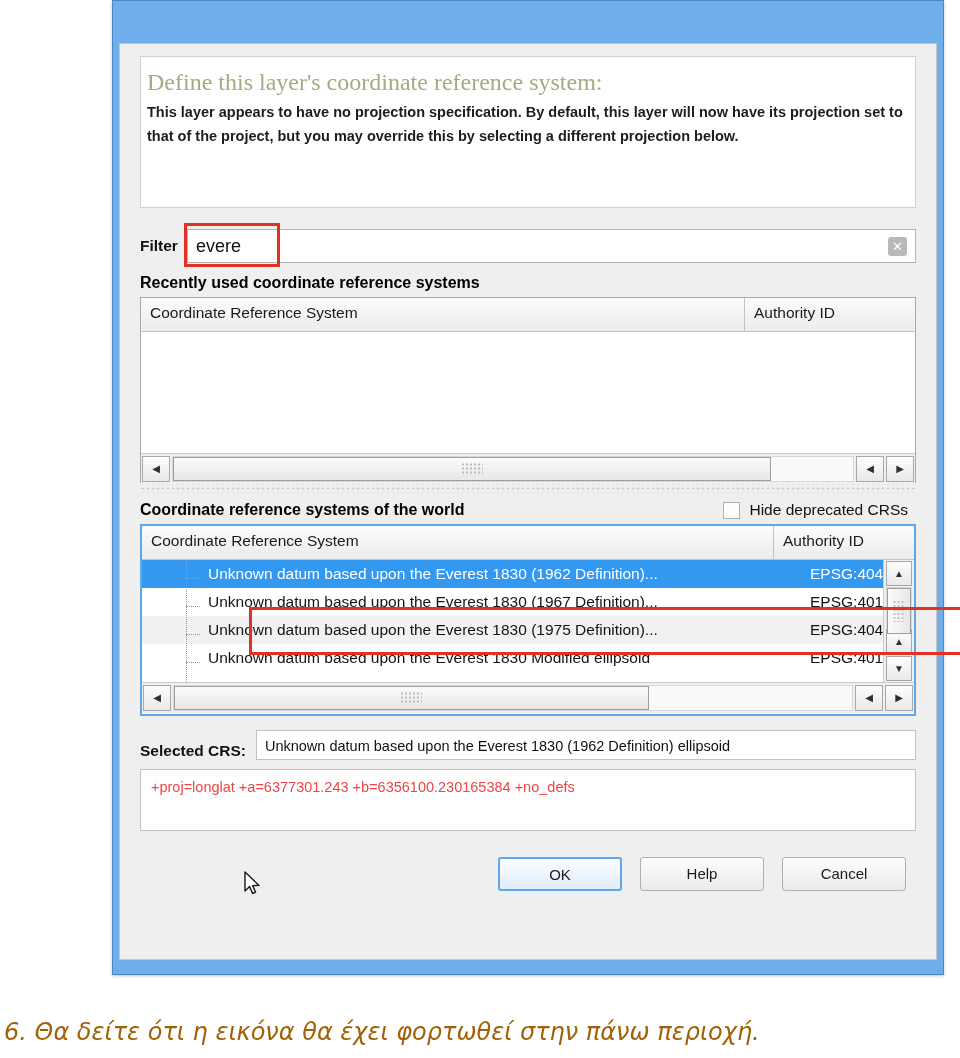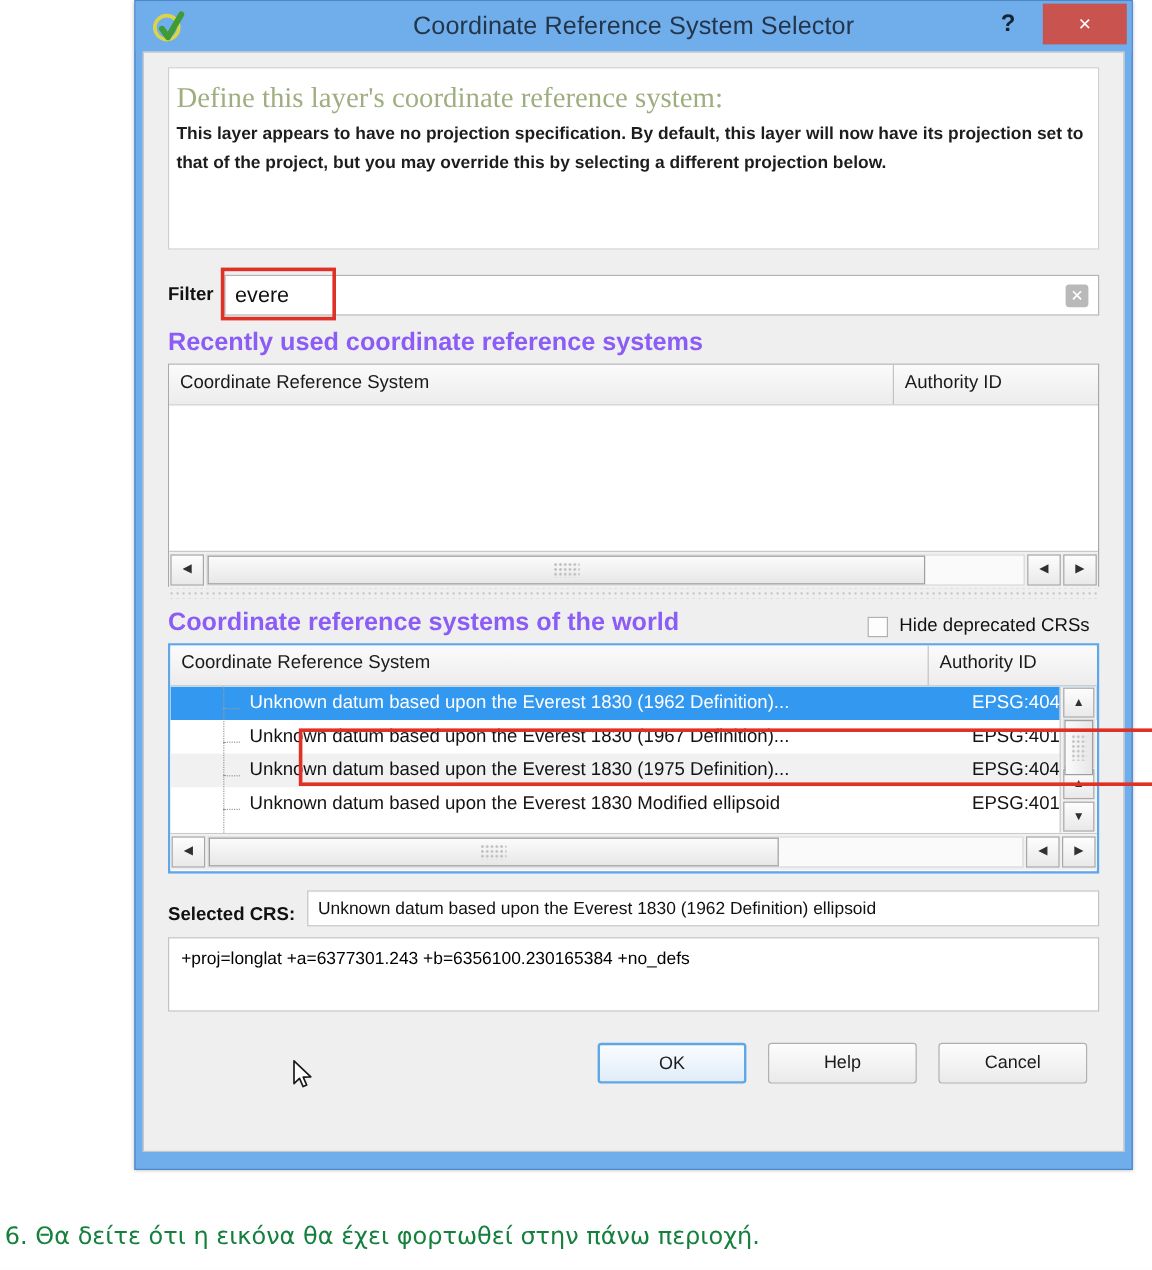--- a/index.html
+++ b/index.html
@@ -170,23 +170,23 @@
     top: -5px;
     width: 96px;
     height: 44px;
     border: 3px solid #e03127;
     box-sizing: border-box;
     pointer-events: none;
   }
 
   
   .section-label {
-    font-size: 21px;
+    font-size: 16px;
     font-weight: bold;
-    color: #8b5cf6;
+    color: #000000;
     margin: 6px 0 5px 0;
   }
   #world-label-row {
     display: flex;
     align-items: flex-end;
     justify-content: space-between;
     margin: 8px 0 5px 0;
   }
   #hide-deprecated-wrap {
     display: flex;
@@ -407,21 +407,21 @@
     white-space: nowrap;
     overflow: hidden;
   }
   #proj-box {
     background: #ffffff;
     border: 1px solid #c2c2c2;
     height: 62px;
     box-sizing: border-box;
     padding: 9px 10px;
     font-size: 14.5px;
-    color: #000000;
+    color: #ef4444;
   }
 
   
   #button-row {
     display: flex;
     justify-content: flex-end;
     gap: 18px;
     margin-top: 26px;
     padding-right: 10px;
     position: relative;
@@ -466,41 +466,31 @@
     z-index: 40;
   }
 
   
   #caption {
     position: absolute;
     left: 4px;
     top: 1018px;
     width: 952px;
     font-family: "DejaVu Sans", sans-serif;
-    font-size: 20px;
-    color: #15803d;
+    font-size: 24px;
+    color: #a16207;
     white-space: nowrap;
+    font-style: italic;
   }
 </style>
 </head>
 <body>
 
 <div id="dialog-window">
 
-  <div id="titlebar">
-    <div id="app-icon">
-      <svg width="32" height="32" viewBox="0 0 32 32">
-        <circle cx="14" cy="17" r="10" fill="none" stroke="#d9d44a" stroke-width="3"></circle>
-        <path d="M10 18 L15 25 L26 6" fill="none" stroke="#3f9b35" stroke-width="5" stroke-linecap="round" stroke-linejoin="round"></path>
-      </svg>
-    </div>
-    <div id="dialog-title">Coordinate Reference System Selector</div>
-    <div id="help-titlebar-button">?</div>
-    <div id="close-button">×</div>
-  </div>
 
   <div id="dialog-body">
 
     <div id="description-box">
       <div id="description-heading">Define this layer's coordinate reference system:</div>
       <div id="description-text">This layer appears to have no projection specification. By default, this layer will now have its projection set to that of the project, but you may override this by selecting a different projection below.</div>
     </div>
 
     <div id="filter-row">
       <div id="filter-label">Filter</div>

